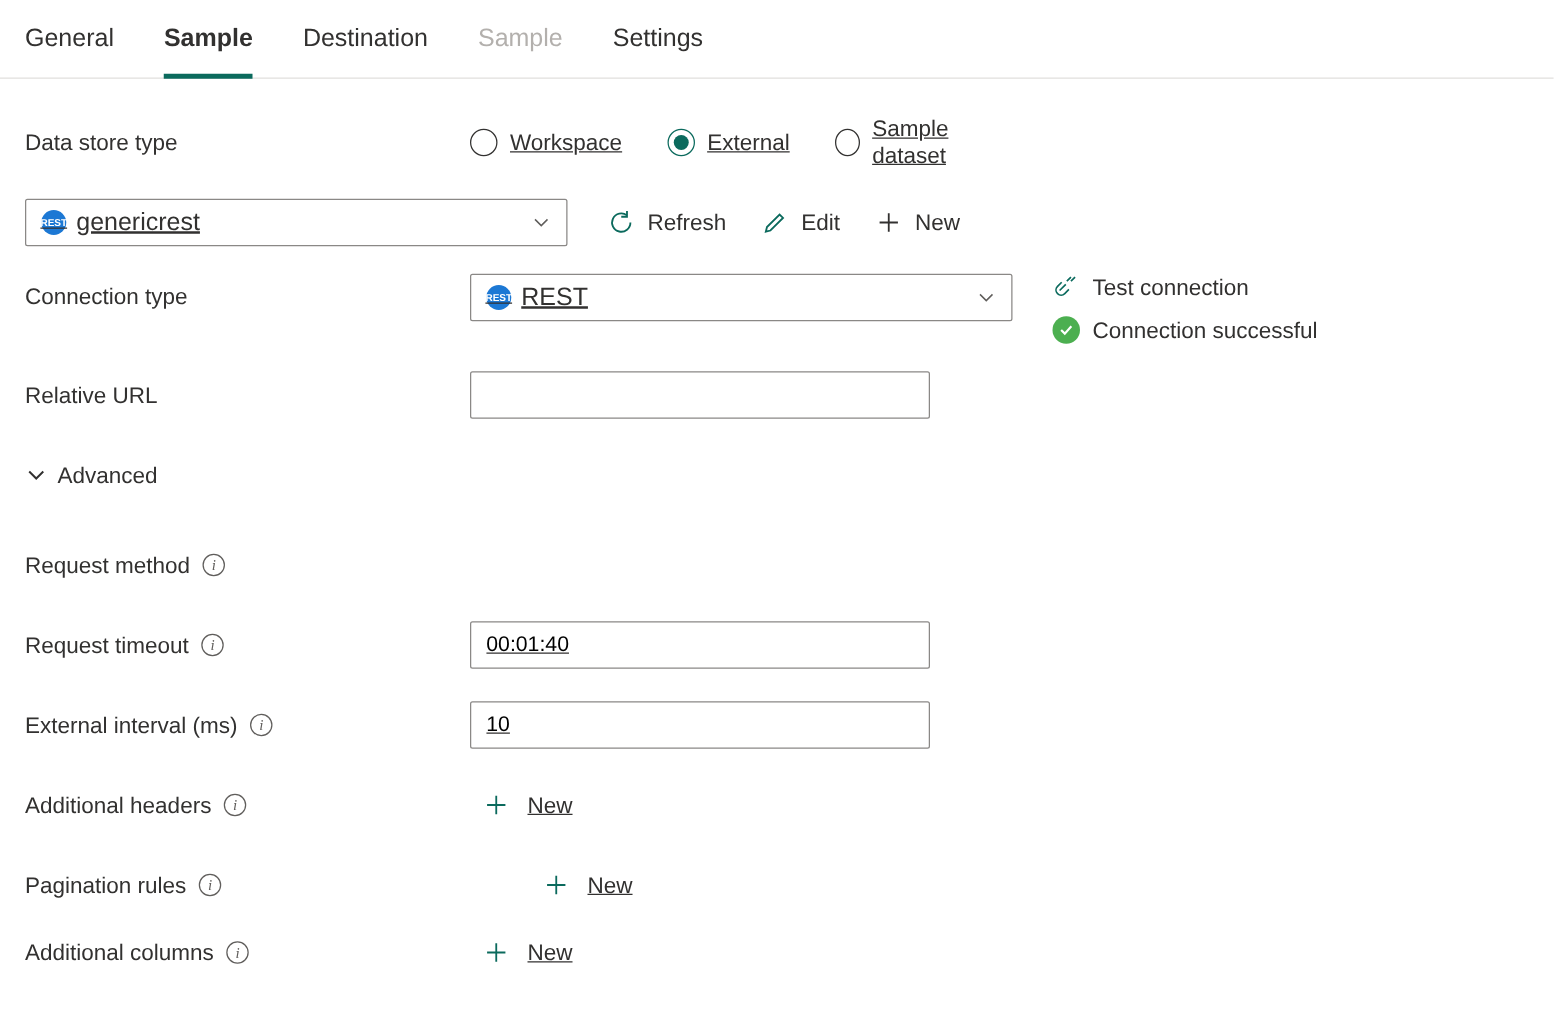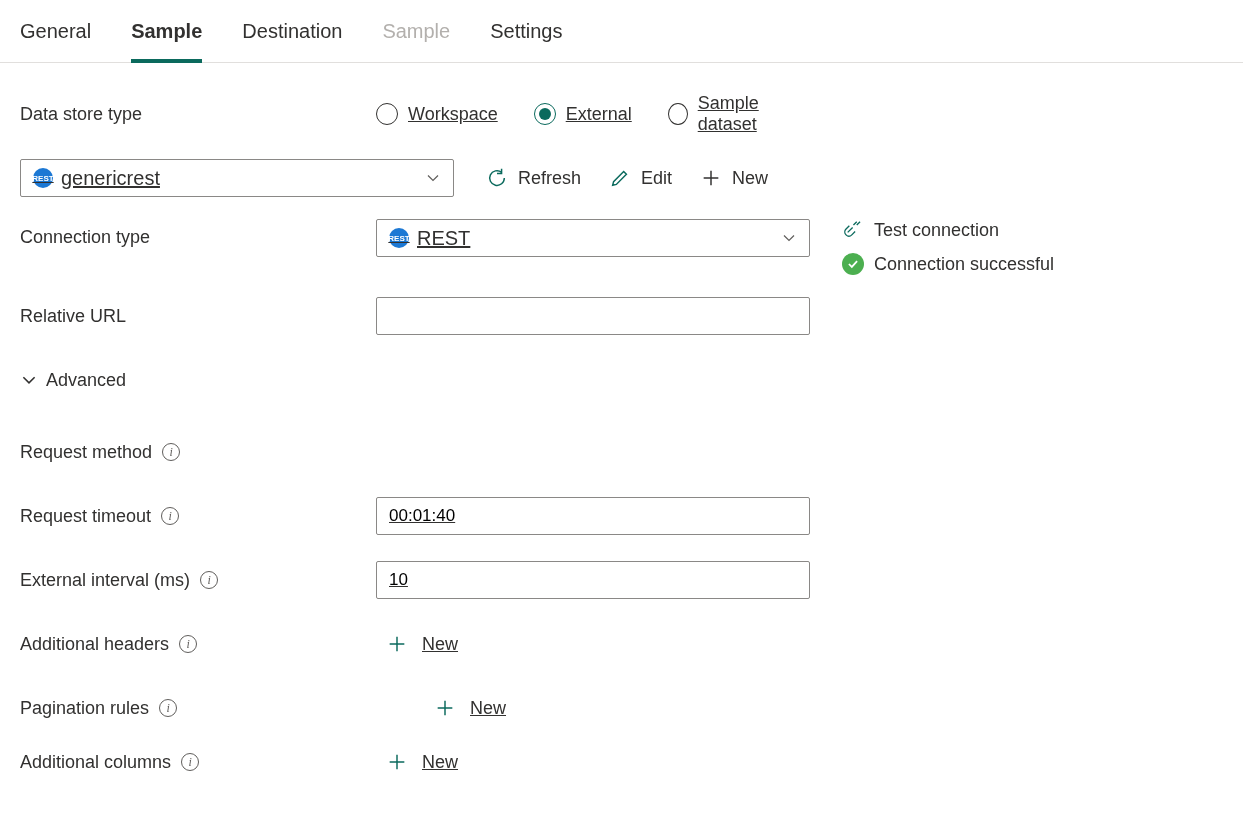--- a/index.html
+++ b/index.html
@@ -26,21 +26,21 @@
   .radio-circle { width: 22px; height: 22px; border: 1.5px solid #323130; border-radius: 50%; display: inline-flex; align-items: center; justify-content: center; }
   .radio.selected .radio-circle { border-color: #0b6a5d; }
   .radio.selected .radio-circle::after { content: ""; width: 12px; height: 12px; background: #0b6a5d; border-radius: 50%; }
 
   
   .select { width: 434px; height: 38px; border: 1px solid #8a8886; border-radius: 2px; display: flex; align-items: center; padding: 0 12px; position: relative; cursor: pointer; }
   .select .chev { position: absolute; right: 12px; top: 50%; transform: translateY(-50%); display:flex; }
   .select-text { font-size: 20px; }
 
   
-  .input { width: 434px; height: 38px; border: 1px solid #8a8886; border-radius: 2px; padding: 0 12px; font-size: 17px; font-family: inherit; }
+  .input { width: 368px; height: 38px; border: 1px solid #8a8886; border-radius: 2px; padding: 0 12px; font-size: 17px; font-family: inherit; }
 
   
   .action-btn { display: flex; align-items: center; gap: 10px; font-size: 18px; cursor: pointer; color: #323130; }
   .action-btn .ico { color: #0b6a5d; display:flex; }
   .action-btn.new .ico { color: #323130; }
 
   
   .adv-toggle { display:flex; align-items:center; gap: 8px; cursor:pointer; font-size:18px; }
 
   

